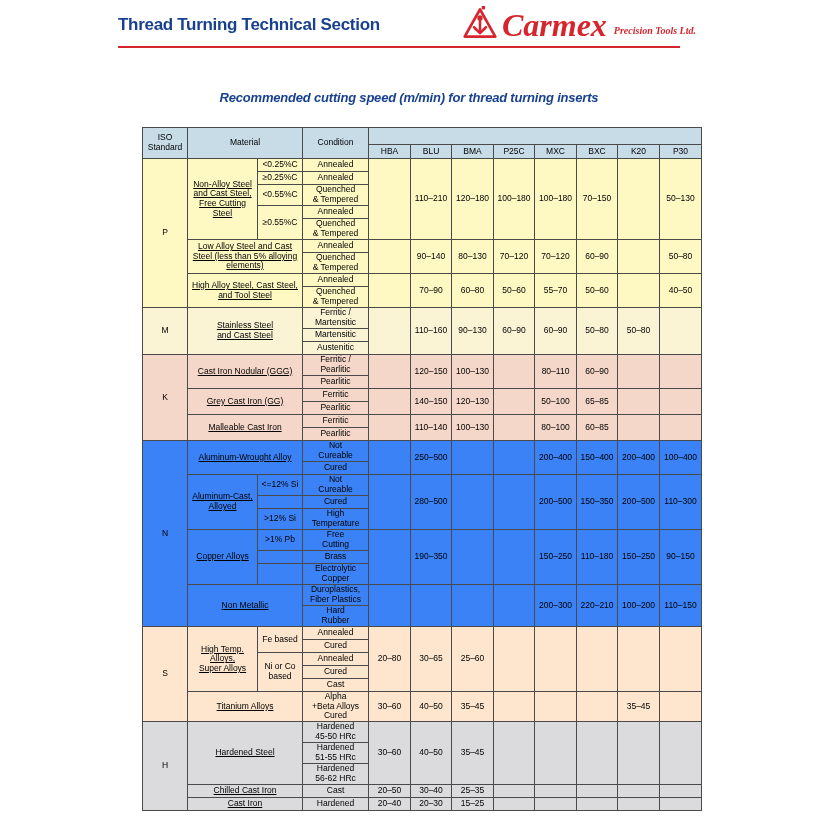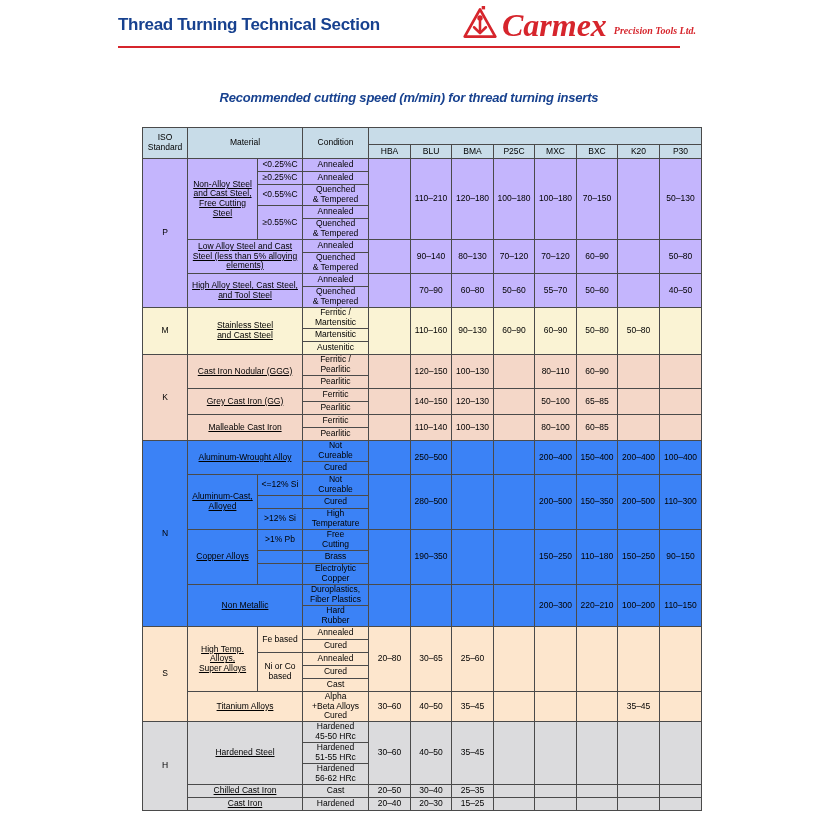--- a/index.html
+++ b/index.html
@@ -21,21 +21,21 @@
   table.speed{position:absolute;left:142px;top:127px;width:558px;border-collapse:collapse;table-layout:fixed;}
   table.speed th,table.speed td{border:1px solid #4a4a4a;font-size:8.5px;line-height:1.12;text-align:center;vertical-align:middle;padding:0 1px;white-space:pre-line;overflow:hidden;font-weight:normal;}
   thead th{background:#C8DCE8;}
   tr.hh1{height:17px;} tr.hh2{height:14px;}
   tr.h1{height:13px;} tr.h2{height:21px;} tr.h3{height:30px;}
 
   td.mat{text-align:left;padding-left:3px;text-decoration:underline;}
   td.sub{text-align:left;padding-left:3px;}
   td.letter{font-size:25px;font-weight:bold;color:#000;}
 
-  tr.sP td{background:#c4b5fd;}
+  tr.sP td{background:#fef9c3;}
   tr.sM td{background:#FAF3D4;}
   tr.sK td{background:#F4D7C8;}
   tr.sN td{background:#3b82f6;}
   tr.sS td{background:#FDE6CD;}
   tr.sH td{background:#DBDBDD;}
   td.L-P{background:#29ABE2;}
   td.L-M{background:#FFE400;}
   td.L-K{background:#D2232A;}
   td.L-N{background:#3BB54A;}
   td.L-S{background:#F7941D;}

